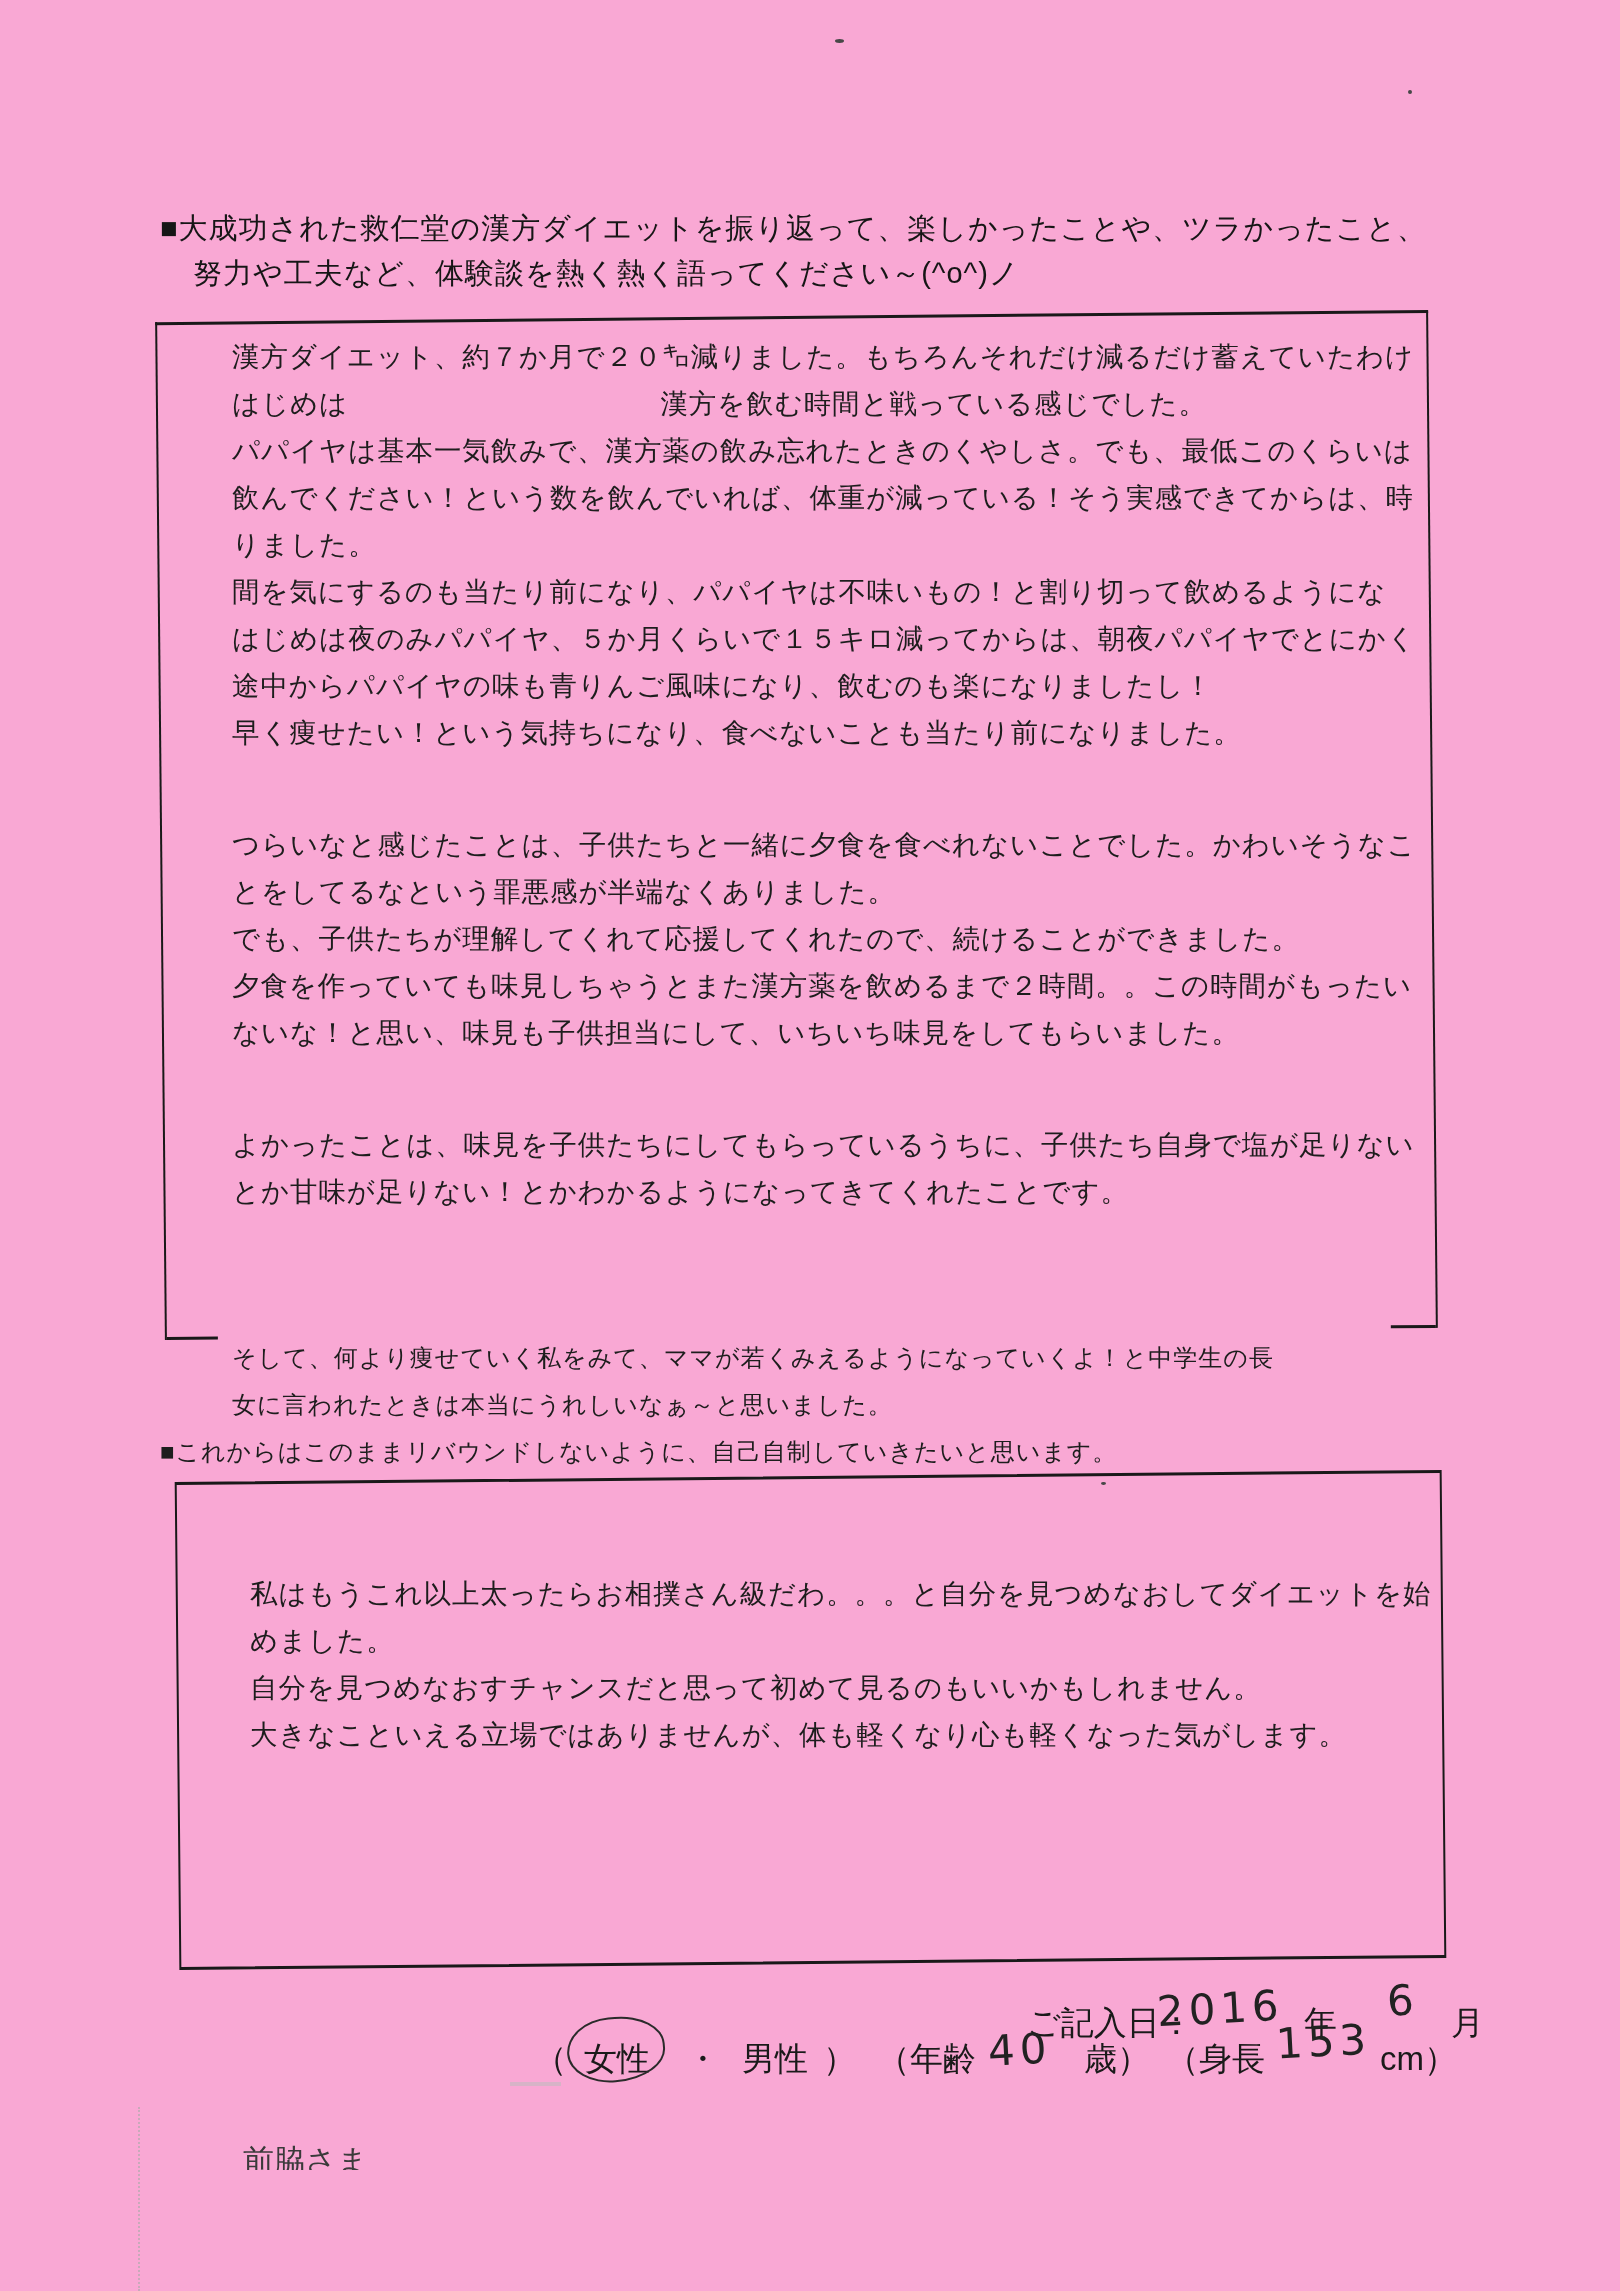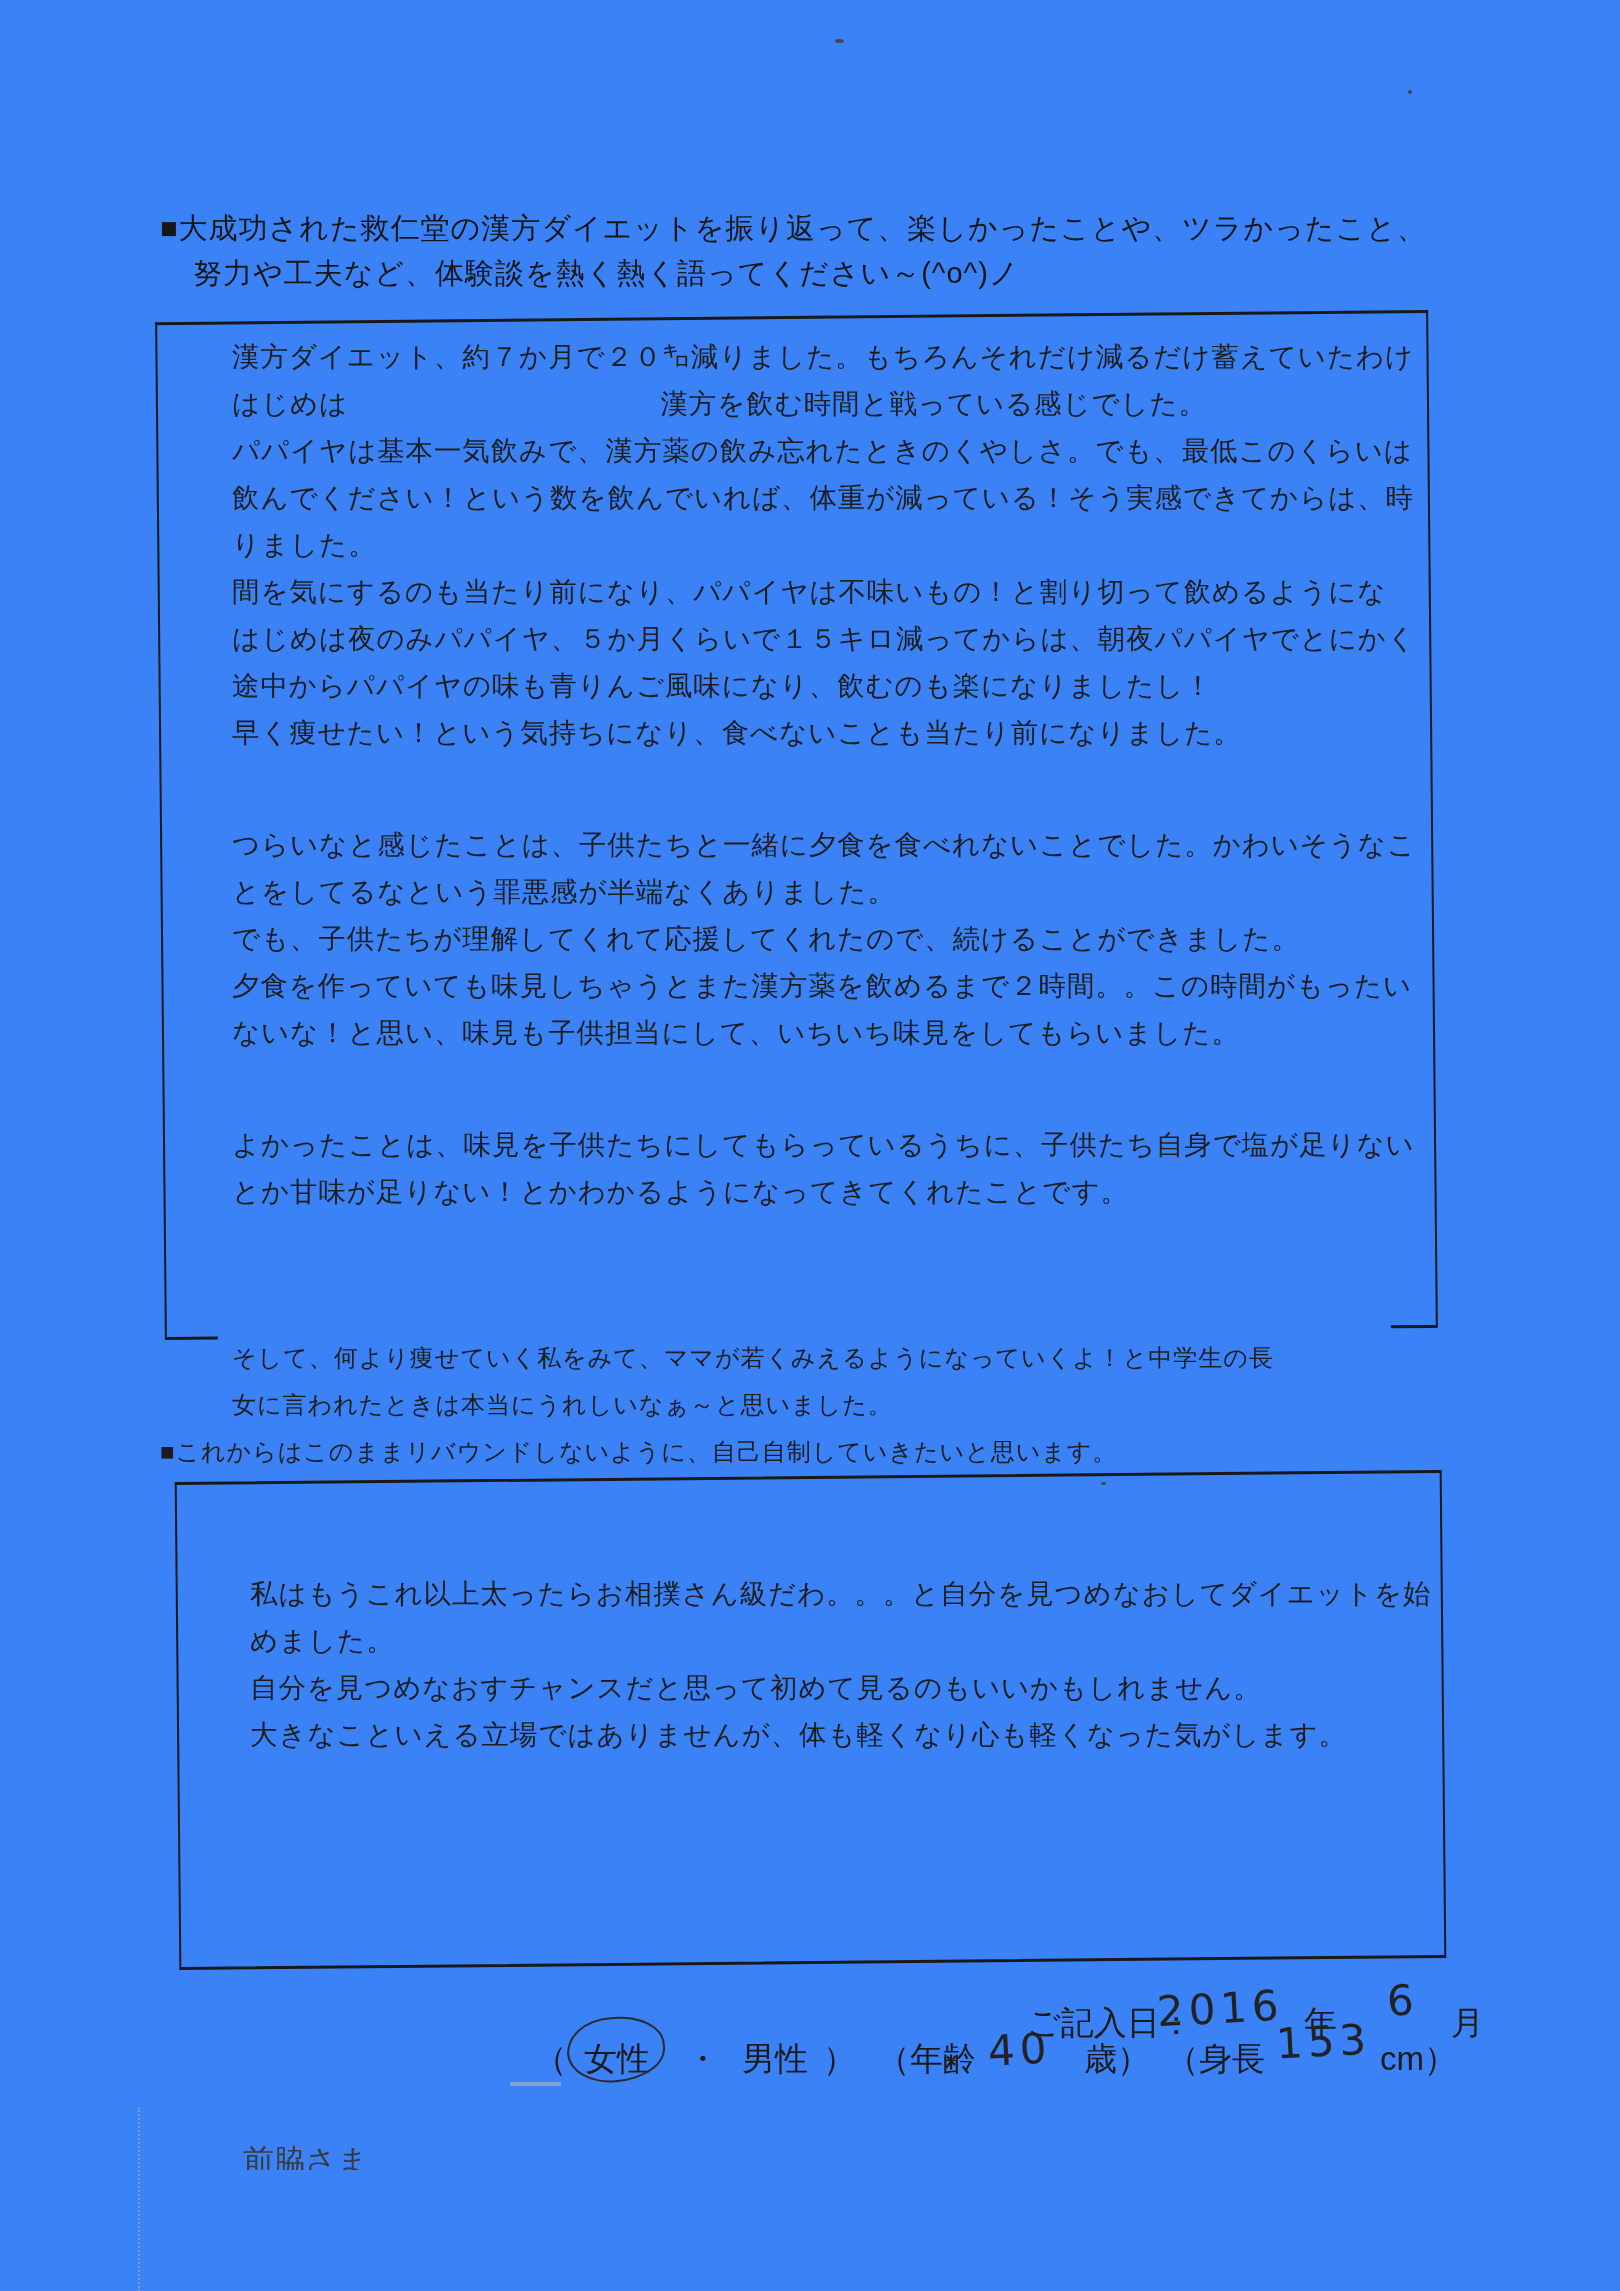--- a/index.html
+++ b/index.html
@@ -1,19 +1,19 @@
 <!DOCTYPE html>
 <html><head>
 <meta charset="utf-8">
 <style>
   html,body{margin:0;padding:0;background:#e8e8e8;}
   .page{
     position:relative;
     width:1620px;height:2292px;
-    background:#3b82f6;
+    background:#f9a8d4;
     overflow:hidden;
     font-family:"Liberation Serif","DejaVu Serif",serif;
     color:#1c1c1c;
   }
   .abs{position:absolute;}
   
   .header-line{
     font-family:"Liberation Sans","DejaVu Sans",sans-serif;
     font-size:29px;line-height:45px;letter-spacing:1px;
     color:#161616;white-space:nowrap;

